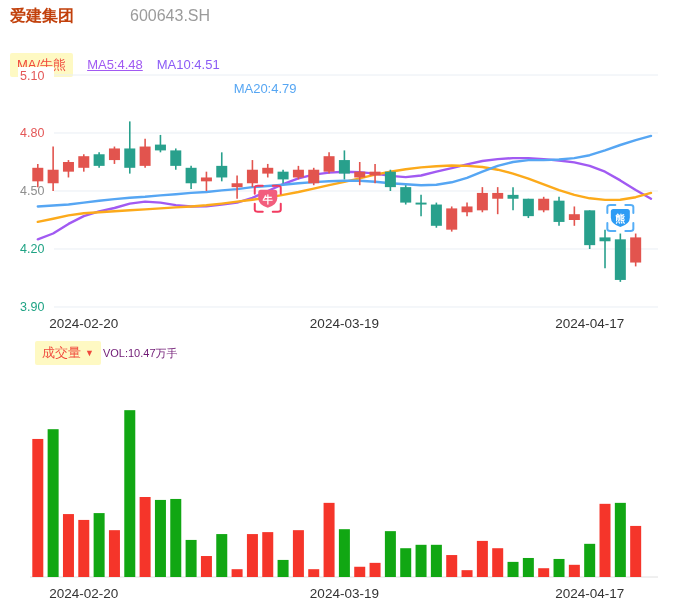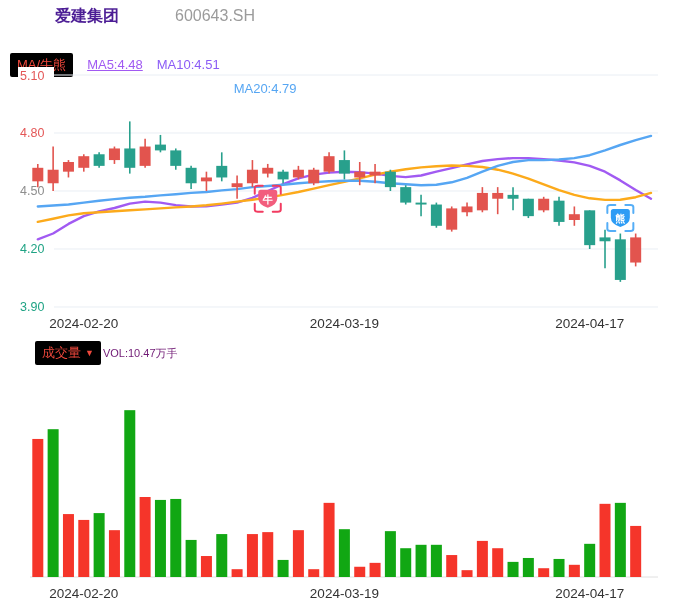--- a/index.html
+++ b/index.html
@@ -1,22 +1,22 @@
 <!DOCTYPE html>
 <html><head>
 <meta charset="utf-8">
 <style>
   html,body{margin:0;padding:0;background:#fff;}
   body{font-family:"Liberation Sans","DejaVu Sans",sans-serif;}
   #app{position:relative;width:686px;height:606px;background:#fff;overflow:hidden;}
   .hdr{position:absolute;left:10px;top:6px;display:flex;align-items:baseline;gap:8px;}
-  .title{font-size:16px;font-weight:bold;color:#4c1d95;margin-left:45px;}
+  .title{font-size:16px;font-weight:bold;color:#c2410c;}
   .code{font-size:16px;color:#9b9b9b;margin-left:48px;}
   .legend{position:absolute;left:10px;top:33px;display:flex;align-items:center;gap:14px;font-size:13px;}
-  .badge{background:#000000;color:#f0483c;padding:3px 7px;border-radius:2px;font-size:13px;display:inline-flex;align-items:center;gap:4px;}
+  .badge{background:#fef9c3;color:#f0483c;padding:3px 7px;border-radius:2px;font-size:13px;display:inline-flex;align-items:center;gap:4px;}
   .badge .caret{font-size:9px;line-height:1;}
   .ma5{color:#a15af2;text-decoration:underline;} .ma10{color:#fcaa1b;} .ma20{color:#56a6f3;margin-top:48px;}
   .volhdr{position:absolute;left:35px;top:341px;display:flex;align-items:center;gap:2px;}
   .vollabel{font-size:11px;color:#701a75;}
   svg{display:block;}
   #main-svg{position:absolute;left:0;top:60px;}
   #vol-svg{position:absolute;left:0;top:370px;}
   text{font-family:"Liberation Sans","DejaVu Sans",sans-serif;}
 </style>
 </head>

